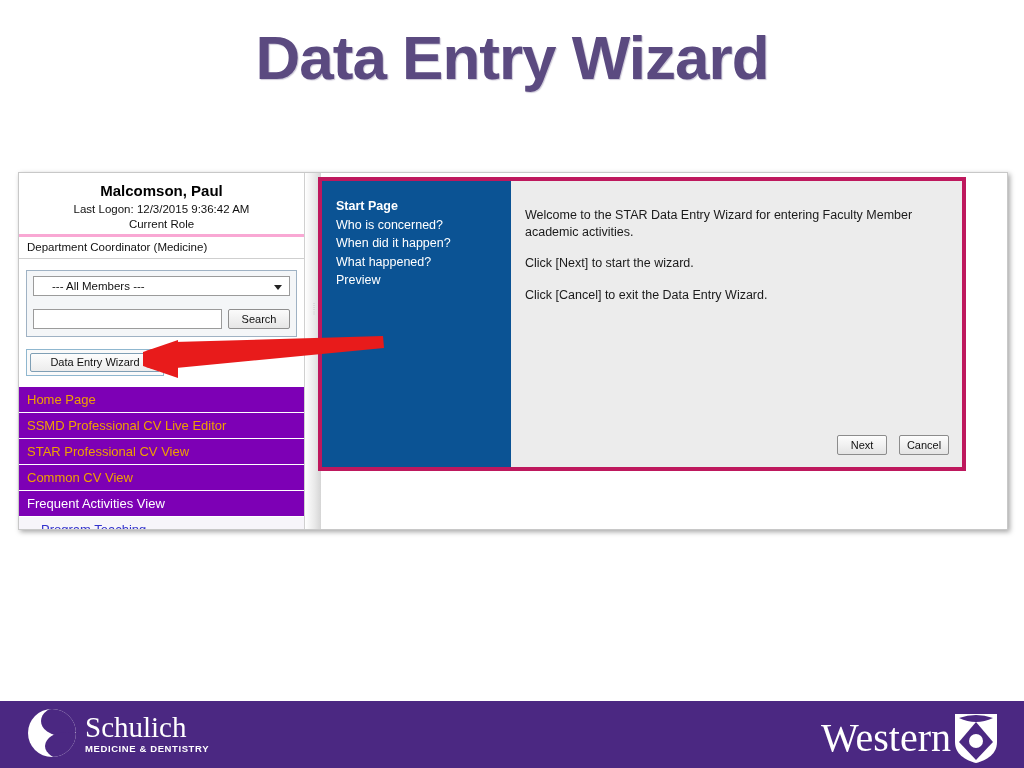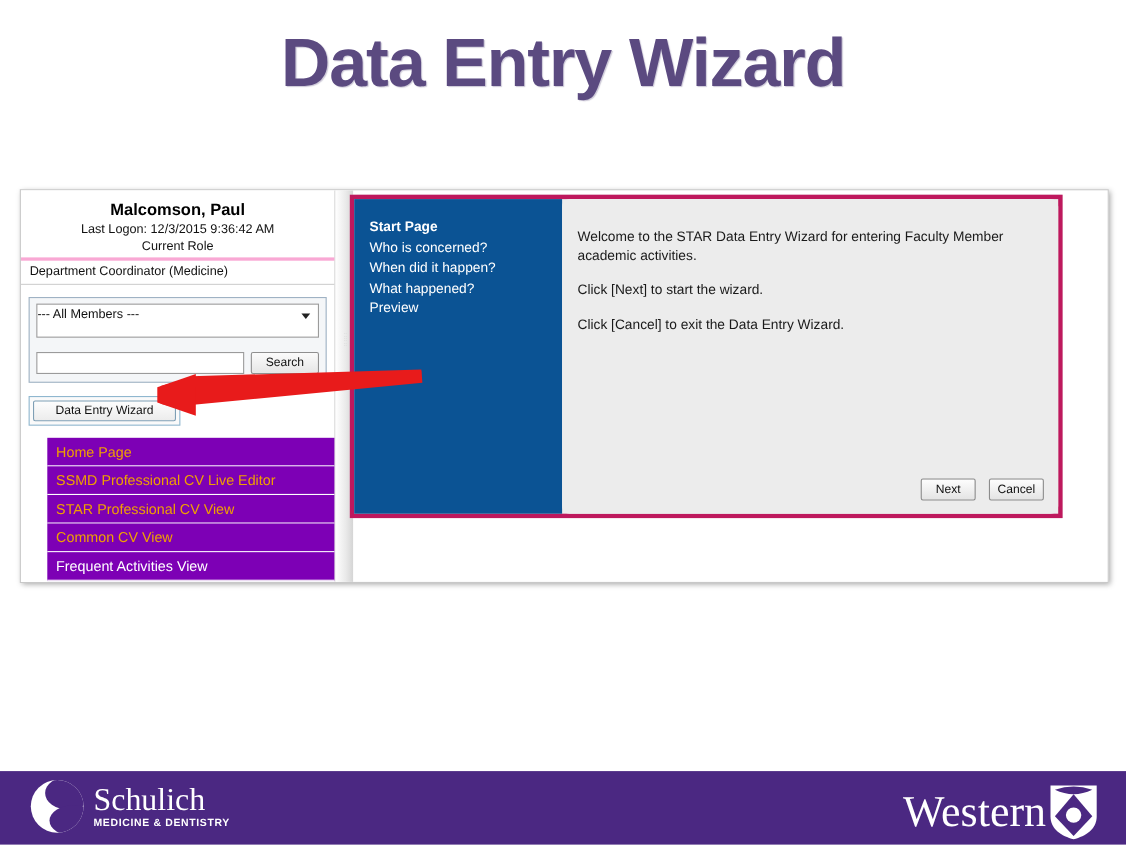--- a/index.html
+++ b/index.html
@@ -54,24 +54,24 @@
     border-bottom: 1px solid #cfcfcf;
   }
   .search-box {
     margin: 11px 7px 0 7px;
     border: 1px solid #9fb2c4;
     background: #f4f6f8;
     padding: 5px 6px 7px 6px;
   }
   .ddl {
     position: relative;
-    height: 31px; background: #fff;
+    height: 20px; background: #fff;
     border: 1px solid #9b9b9b;
     font-size: 11.5px; color: #111;
-    line-height: 18px; padding-left: 0;
+    line-height: 18px; padding-left: 18px;
   }
   .ddl .caret {
     position: absolute; right: 7px; top: 8px;
     width: 0; height: 0;
     border-left: 4px solid transparent;
     border-right: 4px solid transparent;
     border-top: 5px solid #222;
   }
   .srow { display: flex; margin-top: 13px; gap: 6px; border-radius: 8px; }
   .stext {
@@ -95,21 +95,21 @@
     width: 138px;
   }
   .wiz-btn {
     height: 19px; line-height: 17px;
     font-size: 11px; color: #111; text-align: center;
     background: linear-gradient(#fdfdfd,#ececec);
     border: 1px solid #7f9fb5;
     border-radius: 2px;
   }
 
-  .navlist { margin-top: 11px; padding-left: 24px; }
+  .navlist { margin-top: 11px; }
   .navitem {
     height: 26px; line-height: 25px;
     padding-left: 8px;
     font-size: 13px;
     background: #7D00B5;
     color: #F0A000;
     border-bottom: 1px solid #ffffff;
   }
   .navitem.white { color: #ffffff; background: #7D00B5; }
   .navsub {
@@ -145,21 +145,20 @@
     padding: 16px 0 0 14px;
   }
   .wiz-step {
     font-size: 12.5px; color: #ffffff; line-height: 18.5px;
   }
   .wiz-step.active { font-weight: bold; }
   .wiz-body {
     flex: 1; position: relative;
     background: #ECECEC;
     padding: 26px 20px 0 14px;
-    border-radius: 7px;
   }
   .wiz-para {
     font-size: 12.5px; color: #1a1a1a; line-height: 16.5px;
     margin-bottom: 15px;
   }
   .wiz-actions {
     position: absolute; right: 13px; bottom: 12px;
     display: flex; gap: 12px;
   }
   .wiz-actions .btn {

